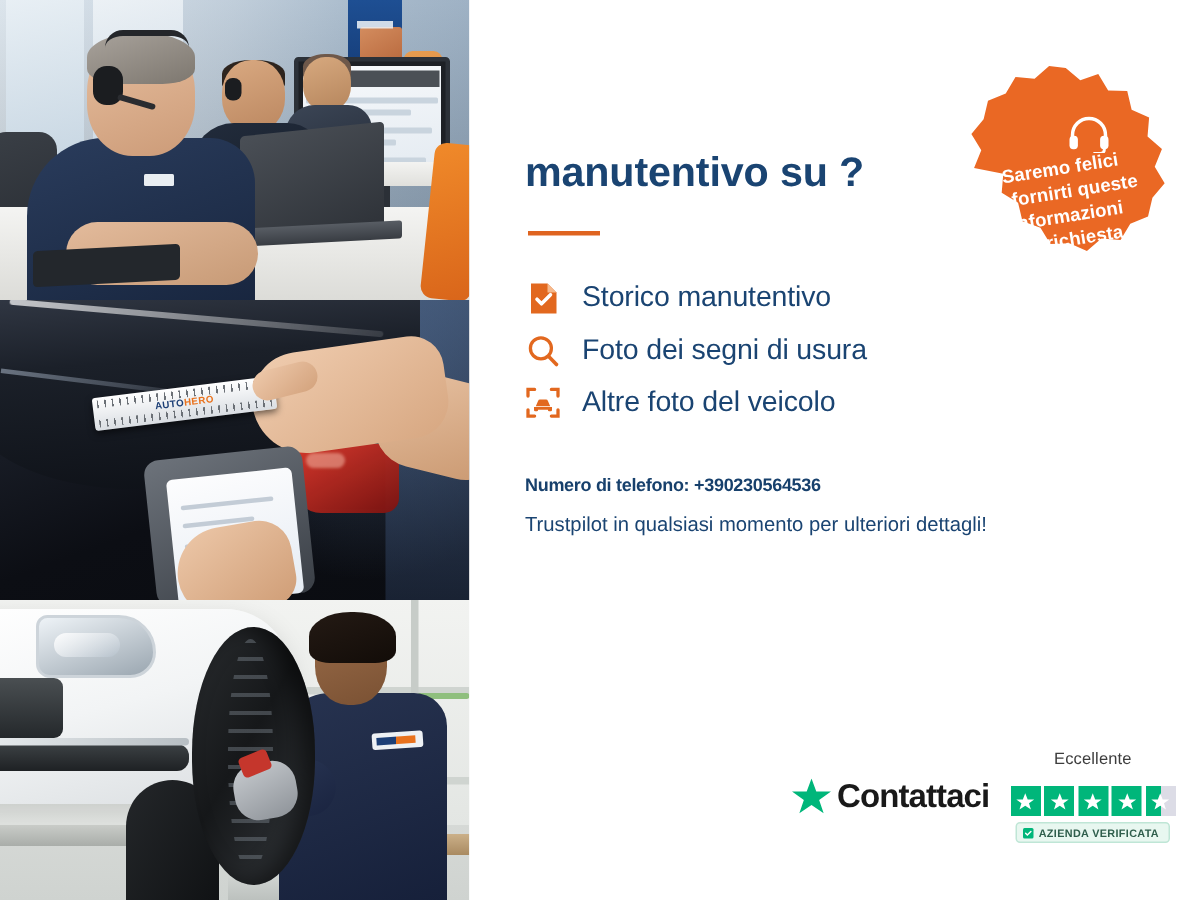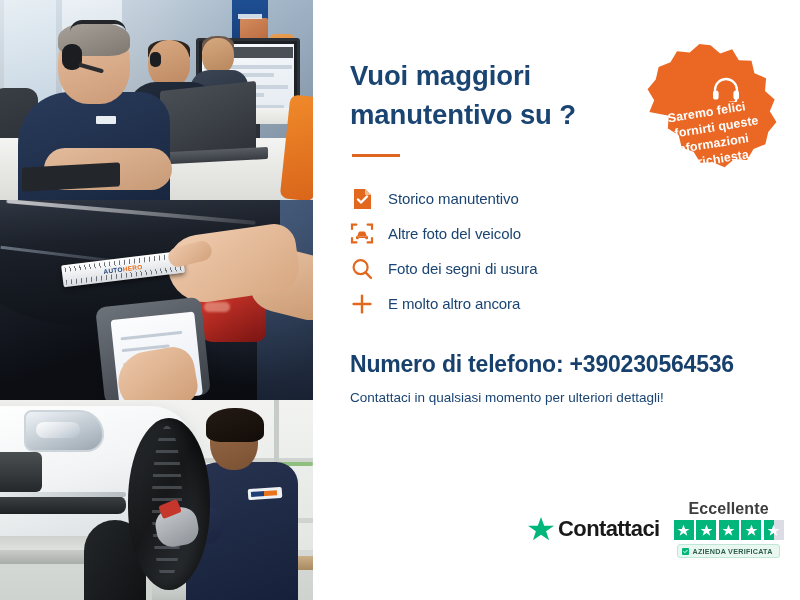--- a/index.html
+++ b/index.html
@@ -236,30 +236,30 @@
     gap: 14px;
   }
   .f-icon {
     width: 24px; height: 24px;
     flex: 0 0 24px;
     display: flex; align-items: center; justify-content: center;
     color: #e2681f;
   }
   .f-label {
     color: #1a4472;
-    font-size: 15px;
+    font-size: 19px;
     font-weight: normal;
     letter-spacing: -.1px;
   }
 
   
   .phone-block { margin-top: 30px; }
   .phone-title {
     color: #17406c;
-    font-size: 23px;
+    font-size: 12px;
     font-weight: bold;
     letter-spacing: -.2px;
   }
   .phone-sub {
     color: #1a4472;
     font-size: 13.5px;
     line-height: 1.55;
     margin-top: 10px;
     max-width: 370px;
   }
@@ -304,24 +304,23 @@
   .tp-logo { display:flex; align-items:center; gap:4px; }
   .tp-word {
     color: #191919;
     font-size: 22px;
     font-weight: bold;
     letter-spacing: -.6px;
   }
   .tp-right { display:flex; flex-direction:column; align-items:center; }
   .tp-rating-label {
     color: #3d3d3d;
-    font-size: 16px;
-    margin-bottom: 2px;
+    font-size: 11px;
+    margin-bottom: 12px;
     letter-spacing: .1px;
-    font-weight: bold;
   }
   .tp-stars { display:flex; gap: 2.5px; }
   .tp-star {
     width: 20px; height: 20px;
     background: #00b67a;
     display:flex; align-items:center; justify-content:center;
     position: relative;
     overflow: hidden;
   }
   .tp-star.half { background: #dcdce6; }
@@ -449,83 +448,72 @@
       <div class="tire"></div>
       <div class="tread"></div>
       <div class="m-glove"></div>
       <div class="m-tool"></div>
     </div>
   </div>
 
   <div class="content">
 
     <h1 class="headline">
-      <span>Vuoi maggiori</span><br>
+      <br>
       <span>manutentivo su ?</span>
     </h1>
 
     <div class="rule"></div>
 
     <div class="features">
 
       <div class="feature">
         <span class="f-icon">
           <svg width="19" height="22" viewBox="0 0 19 22">
             <path d="M1 1h11l6 6v14H1z" fill="#e2681f"></path>
             <path d="M12 1l6 6h-6z" fill="#f6b98c"></path>
             <path d="M5 11.5l3 3 6-6" stroke="#ffffff" stroke-width="2.4" fill="none" stroke-linecap="round" stroke-linejoin="round"></path>
           </svg>
         </span>
         <span class="f-label">Storico manutentivo</span>
       </div>
 
+
+      <div class="feature">
+        <span class="f-icon">
+          <svg width="22" height="22" viewBox="0 0 22 22">
+            <circle cx="9.6" cy="9.2" r="7" stroke="#e2681f" stroke-width="2.2" fill="none"></circle>
+            <path d="M14.8 14.6L20 20" stroke="#e2681f" stroke-width="2.4" stroke-linecap="round"></path>
+          </svg>
+        </span>
+        <span class="f-label">Foto dei segni di usura</span>
+      </div>
 
       <div class="feature">
         <span class="f-icon">
           <svg width="24" height="23" viewBox="0 0 24 23">
             <g stroke="#e2681f" stroke-width="2.2" fill="none" stroke-linecap="round">
               <path d="M2 7V2.6h4.4"></path>
                 <path d="M22 7V2.6h-4.4"></path>
               <path d="M2 16.2v4.2h4.4"></path>
                 <path d="M22 16.2v4.2h-4.4"></path>
             </g>
             <path d="M6 14.3h12v2.1a.8.8 0 0 1-.8.8h-1.1a.8.8 0 0 1-.8-.8v-.3H8.7v.3a.8.8 0 0 1-.8.8H6.8a.8.8 0 0 1-.8-.8z" fill="#e2681f"></path>
             <path d="M7.2 13.9l1.5-3.6a1.4 1.4 0 0 1 1.3-.9h4a1.4 1.4 0 0 1 1.3.9l1.5 3.6z" fill="#e2681f"></path>
           </svg>
         </span>
         <span class="f-label">Altre foto del veicolo</span>
       </div>
 
-      <div class="feature">
-        <span class="f-icon">
-          <svg width="22" height="22" viewBox="0 0 22 22">
-            <circle cx="9.6" cy="9.2" r="7" stroke="#e2681f" stroke-width="2.2" fill="none"></circle>
-            <path d="M14.8 14.6L20 20" stroke="#e2681f" stroke-width="2.4" stroke-linecap="round"></path>
-          </svg>
-        </span>
-        <span class="f-label">Foto dei segni di usura</span>
-      </div>
-
-      <div class="feature">
-        <span class="f-icon">
-          <svg width="22" height="22" viewBox="0 0 22 22">
-            <g stroke="#e2681f" stroke-width="2.4" stroke-linecap="round">
-              <path d="M11 2.6v16.8"></path>
-                <path d="M2.6 11h16.8"></path>
-            </g>
-          </svg>
-        </span>
-        <span class="f-label">E molto altro ancora</span>
-      </div>
     </div>
 
     <div class="phone-block">
       <div class="phone-title">Numero di telefono: +390230564536</div>
       <div class="phone-sub">
-        <span>Contattaci in qualsiasi momento per ulteriori dettagli!</span><br>
+        <span>Trustpilot in qualsiasi momento per ulteriori dettagli!</span><br>
       </div>
     </div>
 
     <div class="badge-wrap">
       <svg viewBox="0 0 200 200">
         <path fill="#ea6824" d="M100 4
           l11.9 10.2 14.7-5.2 8.1 13.4 15.6.6 3.6 15.2 14.3 6.3-1.3 15.6 11.8 10.3-5.9 14.5 8.1 13.4-10 12-3.6 15.2-14.5 5.9-8 13.4-15.6-1.3-11.9 10.3-14.3-6.3-15.6.6-8.1-13.4-14.7-5.2-3.6-15.2-13.4-8.1 1.3-15.6L25 85.9l5.9-14.5-8.1-13.4 10-12 3.6-15.2 14.5-5.9 8-13.4 15.6 1.3L86.4 2.4z"></path>
       </svg>
       <span class="badge-icon">
         <svg width="30" height="26" viewBox="0 0 30 26">

